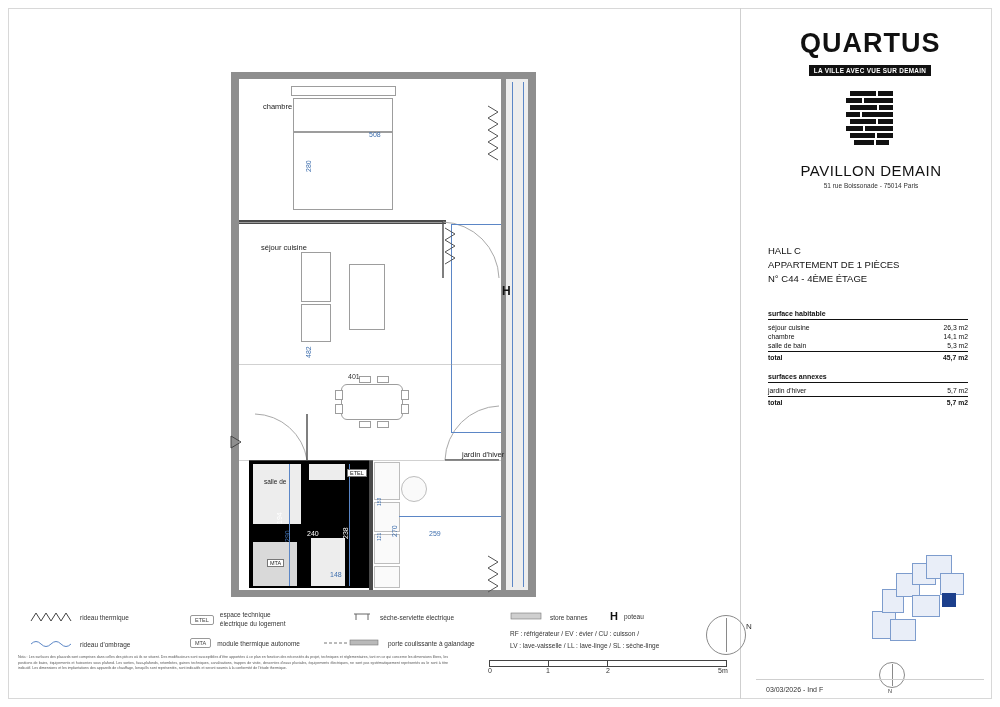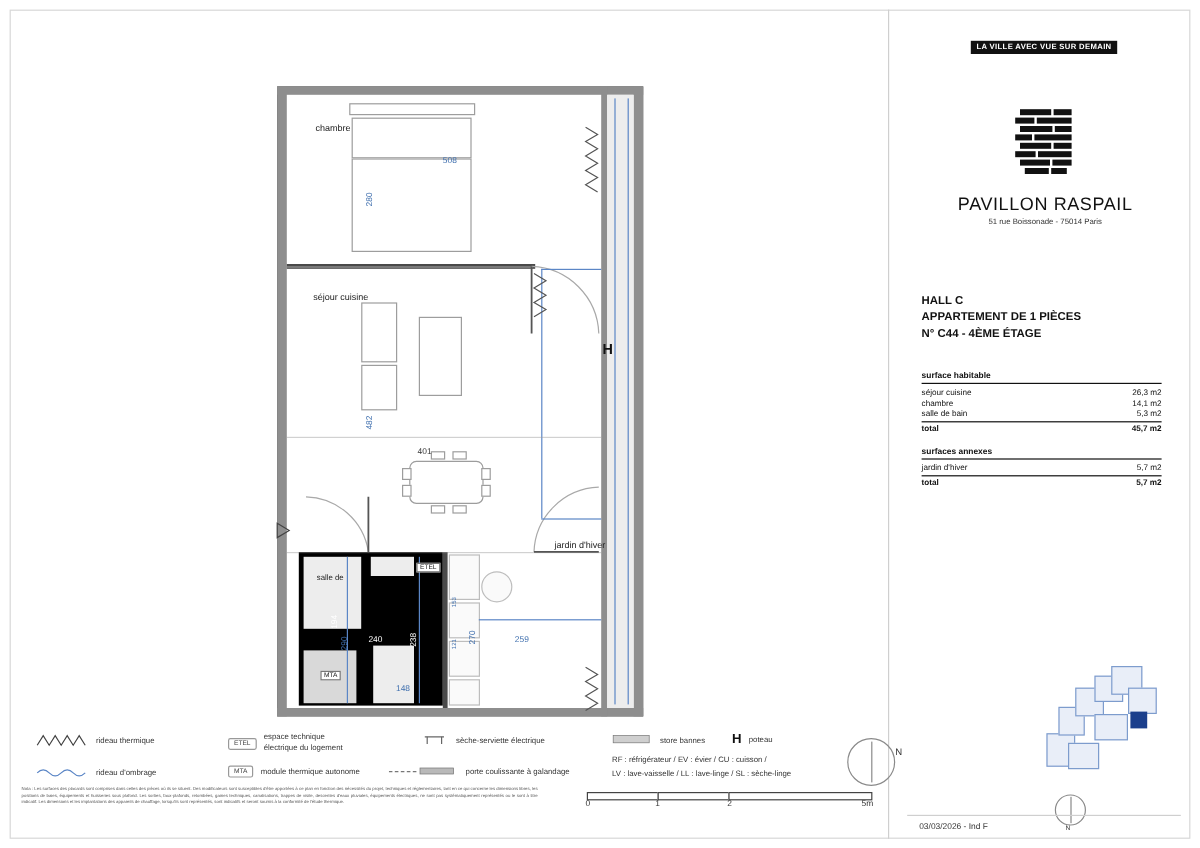--- a/index.html
+++ b/index.html
@@ -47,21 +47,21 @@
   
   .right{position:absolute;left:756px;top:14px;width:228px;height:680px;}
   .brand{position:absolute;left:44px;top:14px;width:140px;text-align:center;}
   .brand .q{font-size:27px;letter-spacing:1px;font-weight:bold;color:#111;font-family:"Liberation Sans",sans-serif;}
   .brand .tagline{margin-top:2px;font-size:6.4px;letter-spacing:.3px;color:#fff;background:#111;display:inline-block;padding:2px 5px;font-weight:bold;}
   .logo{position:absolute;left:88px;top:75px;width:55px;height:62px;}
   .pav{position:absolute;left:10px;top:148px;width:210px;text-align:center;}
   .pav .name{font-size:15px;letter-spacing:.5px;color:#111;}
   .pav .addr{font-size:6.5px;color:#333;margin-top:3px;}
 
-  .idblock{position:absolute;left:12px;top:230px;font-size:9.5px;line-height:1.45;color:#111;font-weight:bold;}
+  .idblock{position:absolute;left:12px;top:230px;font-size:9.5px;line-height:1.45;color:#111;}
 
   .surfaces{position:absolute;left:12px;top:296px;width:200px;font-size:6.8px;color:#111;}
   .sec-title{font-weight:bold;font-size:7px;margin-bottom:2px;}
   .rule{height:1px;background:#111;margin:1px 0 3px;}
   .rowline{display:flex;justify-content:space-between;padding:1px 0;}
   .rowline.total{font-weight:bold;border-top:1px solid #111;margin-top:1px;padding-top:2px;}
   .spacer{height:11px;}
 
   .keyplan{position:absolute;left:110px;top:535px;width:105px;height:110px;}
   .kp-unit{position:absolute;background:#1b3f8c;}
@@ -266,20 +266,21 @@
       <span style="left:228px;">5m</span>
     </div>
   </div>
 
   <div class="compass"></div>
   <div class="compass-n">N</div>
 
   <div class="right">
 
     <div class="brand">
+      <div class="q">QUARTUS</div>
       <div class="tagline">LA VILLE AVEC VUE SUR DEMAIN</div>
     </div>
 
     <svg class="logo" viewBox="0 0 55 62">
       <g fill="#111">
         <rect x="6" y="2" width="26" height="5"></rect>
           <rect x="34" y="2" width="15" height="5"></rect>
         <rect x="2" y="9" width="16" height="5"></rect>
           <rect x="20" y="9" width="29" height="5"></rect>
         <rect x="6" y="16" width="27" height="5"></rect>
@@ -291,21 +292,21 @@
         <rect x="2" y="37" width="17" height="5"></rect>
           <rect x="21" y="37" width="28" height="5"></rect>
         <rect x="6" y="44" width="25" height="5"></rect>
           <rect x="33" y="44" width="16" height="5"></rect>
         <rect x="10" y="51" width="20" height="5"></rect>
           <rect x="32" y="51" width="13" height="5"></rect>
       </g>
     </svg>
 
     <div class="pav">
-      <div class="name">PAVILLON RASPAIL</div>
+      <div class="name">PAVILLON DEMAIN</div>
       <div class="addr">51 rue Boissonade - 75014 Paris</div>
     </div>
 
     <div class="idblock">
       <div>HALL C</div>
       <div>APPARTEMENT DE 1 PIÈCES</div>
       <div>N° C44 - 4ÈME ÉTAGE</div>
     </div>
 
     <div class="surfaces">

